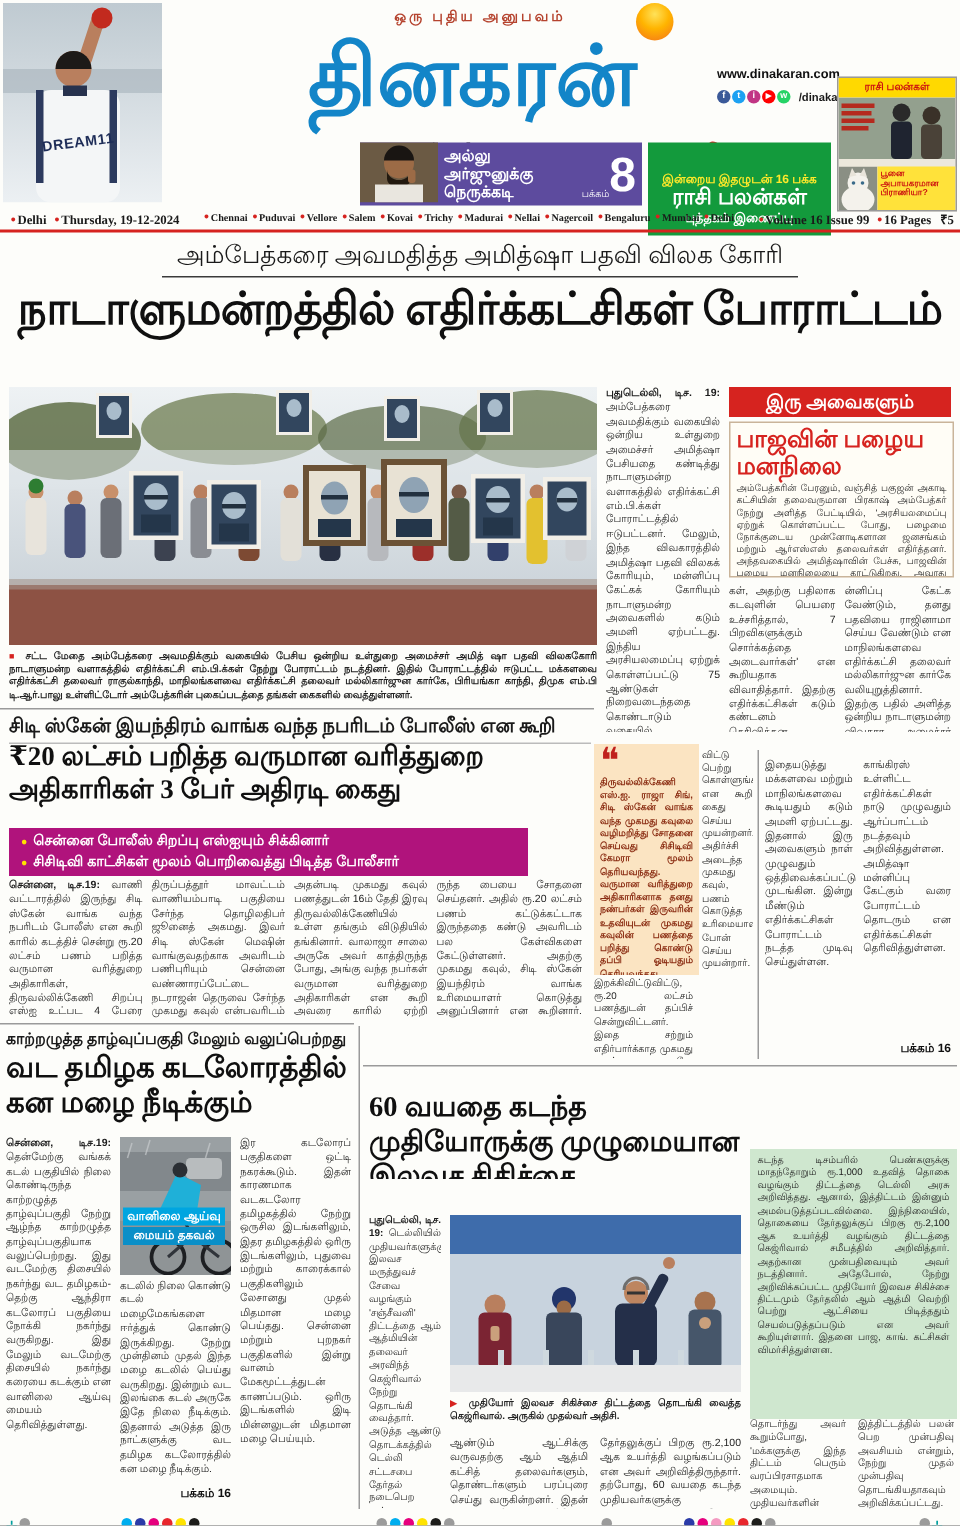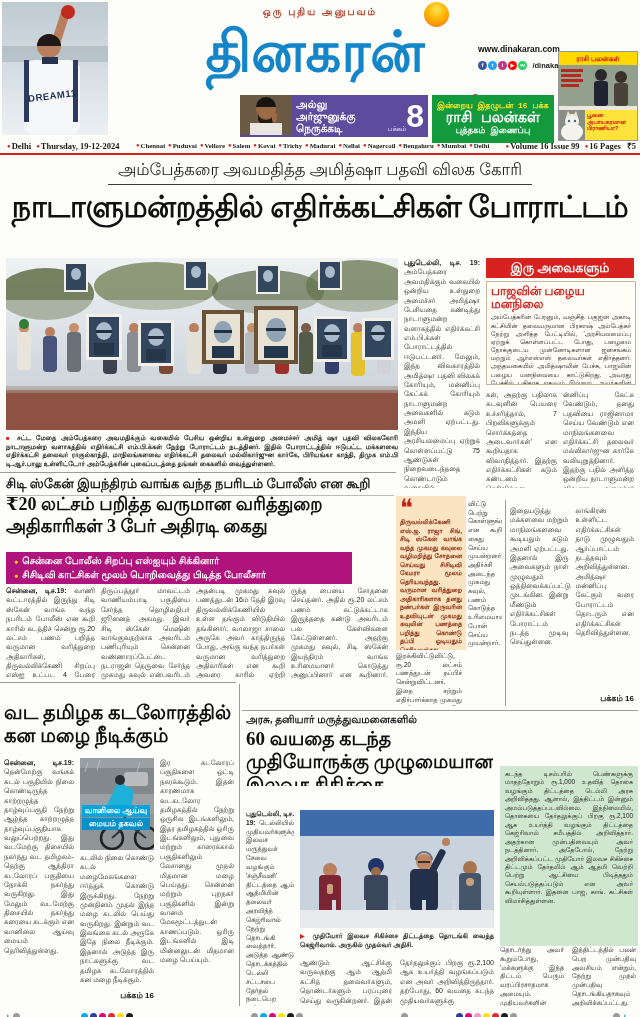--- a/index.html
+++ b/index.html
@@ -21,35 +21,35 @@
   .web{font-weight:bold;font-size:8.5px;color:#101010;}
   .sicon{display:inline-block;width:9px;height:9px;border-radius:50%;color:#fff;font-size:6px;
          line-height:9px;text-align:center;margin-right:1px;vertical-align:middle;font-weight:bold;}
   .handle{font-size:7.5px;font-weight:bold;vertical-align:middle;}
   .sun{border-radius:50%;background:radial-gradient(circle at 50% 30%,#ffe259 0%,#ffb400 45%,#f4711c 100%);}
   
   .promo{display:flex;align-items:center;overflow:hidden;color:#fff;}
   .promo-txt{flex:1;font-weight:bold;font-size:10.5px;line-height:1.15;padding:2px 4px;}
   .pg-num{font-size:32px;font-weight:800;line-height:40px;padding-right:4px;}
   .pg-lbl{font-size:6.5px;writing-mode:horizontal-tb;align-self:flex-end;padding-bottom:4px;}
-  .rasi-box{background:var(--promo_green);color:#fff;text-align:center;padding-top:6px;font-family:Liberation Mono, monospace;}
+  .rasi-box{background:var(--promo_green);color:#fff;text-align:center;padding-top:20px;}
   .rasi-l1{color:#ffe92a;font-weight:bold;font-size:8px;}
   .rasi-l2{font-weight:800;font-size:14.5px;line-height:15px;}
   .rasi-l3{font-weight:bold;font-size:8.5px;}
   
   .dl{display:flex;align-items:center;font-family:"Liberation Serif",serif;font-weight:bold;}
   .dl .dot{color:var(--accent_red);font-size:6px;vertical-align:1px;margin:0 1px 0 3px;}
   
   .kicker-wrap{text-align:center;}
   .kicker{display:inline-block;font-size:16.5px;padding:0 10px 3px;border-bottom:1.5px solid #3a3a3a;}
   .lead-hl{font-size:30px;letter-spacing:-0.5px;text-align:center;white-space:nowrap;}
   .cap{font-size:6.6px;line-height:1.3;text-align:justify;color:#222;font-weight:600;overflow:hidden;}
   .redbox-hdr{background:var(--accent_red);color:#fff;font-weight:bold;text-align:center;}
   .sidebox{background:#fffdf6;border:1px solid #c9b49a;padding:3px 4px;overflow:hidden;}
-  .sidebox .t{color:var(--accent_red);font-weight:bold;font-size:12px;line-height:1.1;margin-bottom:2px;}
+  .sidebox .t{color:var(--accent_red);font-weight:bold;font-size:16px;line-height:1.1;margin-bottom:2px;}
   .sidebox .b{font-size:6.3px;line-height:1.3;text-align:justify;color:#222;}
   .more{font-weight:bold;font-size:8px;text-align:right;color:#101010;}
   
   .tax-hl{font-size:18px;line-height:1.2;}
   .mgbox{background:var(--magenta_box);color:#fff;padding:2px 8px;}
   .mgbox .row{font-size:9.5px;font-weight:bold;line-height:13px;white-space:nowrap;overflow:hidden;}
   .mgbox .bdot{color:#ffe300;font-size:7px;margin-right:4px;}
   .qbox{background:var(--quote_bg);padding:2px 4px;overflow:hidden;}
   .qmark{color:#c0211c;font-size:24px;line-height:20px;font-family:"Liberation Serif",serif;}
   .qtxt{color:var(--quote_text);font-size:6.3px;line-height:1.35;font-weight:bold;text-align:justify;}
@@ -370,20 +370,21 @@
   <div class="abs bt" style="left:396px;top:652px;width:66px;height:54px;font-size:6.5px;">இறக்கிவிட்டுவிட்டு, ரூ.20 லட்சம் பணத்துடன் தப்பிச் சென்றுவிட்டனர். இதை சற்றும் எதிர்பார்க்காத முகமது கவுல், உடனே போலீசில் புகார் செய்தார்.</div>
   <div class="abs bt" style="left:468px;top:500px;width:34px;height:206px;font-size:6.5px;">விட்டு பெற்று கொள்ளுங்கள் என கூறி கைது செய்ய முயன்றனர். அதிர்ச்சி அடைந்த முகமது கவுல், பணம் கொடுத்த உரிமையாளருக்கு போன் செய்ய முயன்றார்.</div>
 
   <div class="abs rule" style="left:505px;top:500px;width:1px;height:206px;"></div>
   <div class="abs bt" style="left:510px;top:506px;width:124px;height:186px;column-count:2;column-gap:7px;">இதையடுத்து மக்களவை மற்றும் மாநிலங்களவை கூடியதும் கடும் அமளி ஏற்பட்டது. இதனால் இரு அவைகளும் நாள் முழுவதும் ஒத்திவைக்கப்பட்டு முடங்கின. இன்று மீண்டும் எதிர்க்கட்சிகள் போராட்டம் நடத்த முடிவு செய்துள்ளன. காங்கிரஸ் உள்ளிட்ட எதிர்க்கட்சிகள் நாடு முழுவதும் ஆர்ப்பாட்டம் நடத்தவும் அறிவித்துள்ளன. அமித்ஷா மன்னிப்பு கேட்கும் வரை போராட்டம் தொடரும் என எதிர்க்கட்சிகள் தெரிவித்துள்ளன.</div>
   <div class="abs more" style="left:510px;top:694px;width:124px;">பக்கம் 16</div>
 
   <div class="abs rule" style="left:0;top:682px;width:236px;height:1px;"></div>
   <div class="abs rule" style="left:239px;top:684px;width:1px;height:322px;"></div>
 
+  <div class="abs kick ser sm-kick" style="left:4px;top:687px;width:232px;font-weight:bold;">காற்றழுத்த தாழ்வுப்பகுதி மேலும் வலுப்பெற்றது</div>
   <div class="abs hl w-hl" style="left:4px;top:701px;width:232px;height:50px;overflow:hidden;">வட தமிழக கடலோரத்தில் கன மழை நீடிக்கும்</div>
 
   <div class="abs bt" style="left:4px;top:758px;width:70px;height:246px;">
     <span class="byl">சென்னை, டிச.19:</span> <span>தென்மேற்கு வங்கக் கடல் பகுதியில் நிலை கொண்டிருந்த காற்றழுத்த தாழ்வுப்பகுதி நேற்று ஆழ்ந்த காற்றழுத்த தாழ்வுப்பகுதியாக வலுப்பெற்றது. இது வடமேற்கு திசையில் நகர்ந்து வட தமிழகம்-தெற்கு ஆந்திரா கடலோரப் பகுதியை நோக்கி நகர்ந்து வருகிறது. இது மேலும் வடமேற்கு திசையில் நகர்ந்து கரையை கடக்கும் என வானிலை ஆய்வு மையம் தெரிவித்துள்ளது.</span>
   </div>
   <div class="abs" style="left:80px;top:758px;width:74px;height:246px;overflow:hidden;">
     <div style="position:relative;width:74px;height:92px;">
       <svg width="74" height="92" viewBox="0 0 74 92">
         <rect width="74" height="92" fill="#9aa0a3"></rect>
         <rect y="10" width="74" height="26" fill="#777d81" opacity=".7"></rect>
@@ -404,21 +405,20 @@
         <div class="wlabel">வானிலை ஆய்வு</div>
         <div class="wlabel" style="background:#0a8fc8;">மையம் தகவல்</div>
       </div>
     </div>
     <div class="bt" style="width:74px;height:138px;margin-top:3px;">கடலில் நிலை கொண்டு கடல் மழைமேகங்களை ஈர்த்துக் கொண்டு இருக்கிறது. நேற்று முன்தினம் முதல் இந்த மழை கடலில் பெய்து வருகிறது. இன்றும் வட இலங்கை கடல் அருகே இதே நிலை நீடிக்கும். இதனால் அடுத்த இரு நாட்களுக்கு வட தமிழக கடலோரத்தில் கன மழை நீடிக்கும்.</div>
     <div class="more" style="width:74px;">பக்கம் 16</div>
   </div>
   <div class="abs bt" style="left:160px;top:758px;width:74px;height:246px;">இர கடலோரப் பகுதிகளை ஒட்டி நகரக்கூடும். இதன் காரணமாக வடகடலோர தமிழகத்தில் நேற்று ஒருசில இடங்களிலும், இதர தமிழகத்தில் ஒரிரு இடங்களிலும், புதுவை மற்றும் காரைக்கால் பகுதிகளிலும் லேசானது முதல் மிதமான மழை பெய்தது. சென்னை மற்றும் புறநகர் பகுதிகளில் இன்று வானம் மேகமூட்டத்துடன் காணப்படும். ஒரிரு இடங்களில் இடி மின்னலுடன் மிதமான மழை பெய்யும்.</div>
 
   <div class="abs rule" style="left:242px;top:710px;width:396px;height:1px;"></div>
-  <div class="abs kick ser sm-kick" style="left:246px;top:714px;width:250px;font-weight:bold;">அரசு, தனியார் மருத்துவமனைகளில்</div>
   <div class="abs hl h-hl" style="left:246px;top:728px;width:252px;height:58px;overflow:hidden;">60 வயதை கடந்த முதியோருக்கு முழுமையான இலவச சிகிச்சை</div>
 
   <div class="abs bt" style="left:246px;top:810px;width:48px;height:196px;font-size:6.6px;">
     <span class="byl">புதுடெல்லி, டிச. 19:</span> <span>டெல்லியில் முதியவர்களுக்கு இலவச மருத்துவச் சேவை வழங்கும் 'சஞ்சீவனி' திட்டத்தை ஆம் ஆத்மியின் தலைவர் அரவிந்த் கெஜ்ரிவால் நேற்று தொடங்கி வைத்தார். அடுத்த ஆண்டு தொடக்கத்தில் டெல்லி சட்டசபை தேர்தல் நடைபெற உள்ளது. இதற்காக அனைத்து கட்சிகளும் தீவிரமாக களம் இறங்கியுள்ளன.</span>
   </div>
 
   <div class="abs" style="left:300px;top:810px;width:194px;height:118px;">
     <svg width="194" height="118" viewBox="0 0 194 118">
       <rect width="194" height="26" fill="#3e6cab"></rect>
       <rect y="26" width="194" height="92" fill="#c8d3de"></rect>

